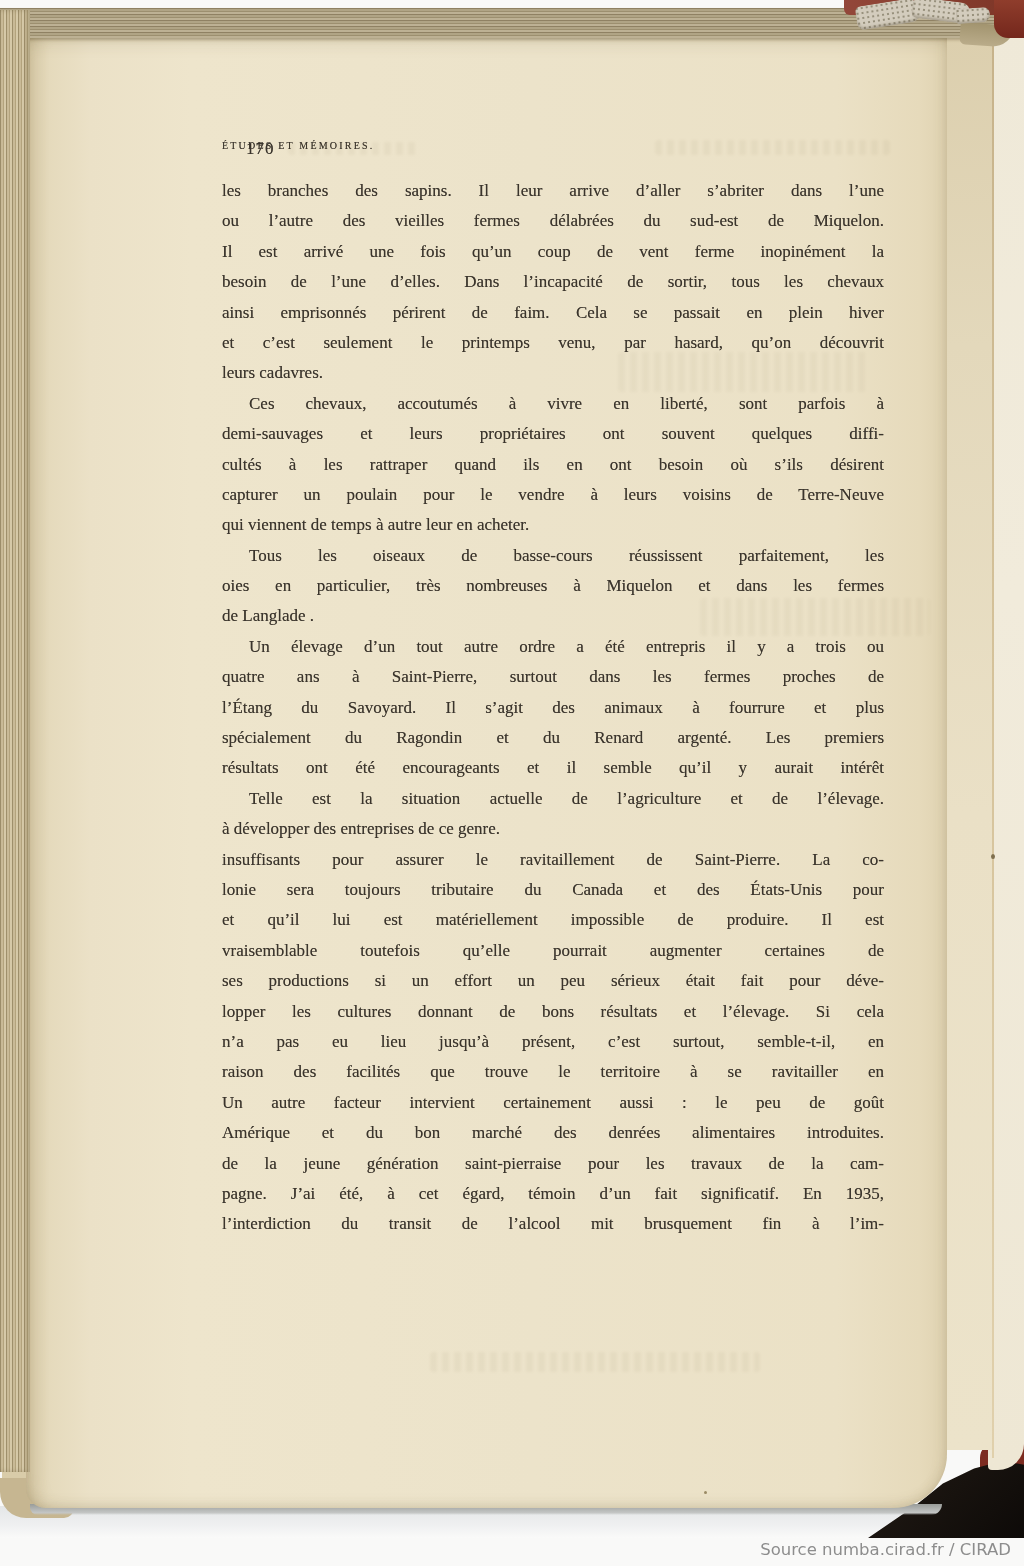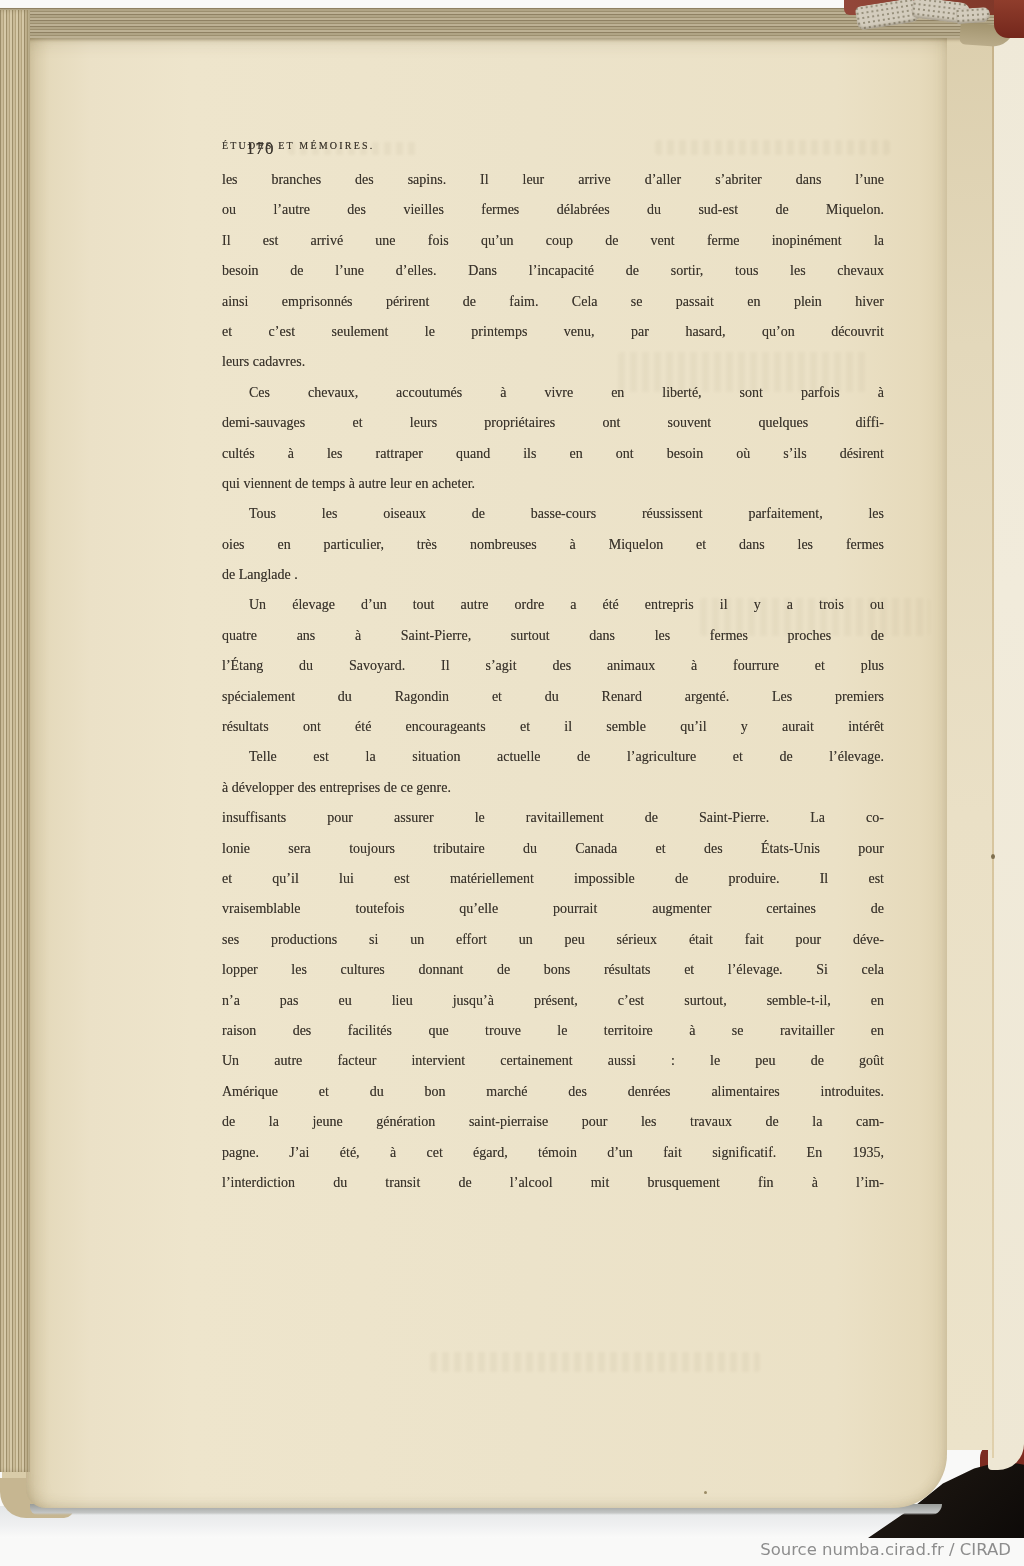--- a/index.html
+++ b/index.html
@@ -78,22 +78,22 @@
 
   
   .header-row{position:absolute;left:222px;top:139px;width:662px;height:26px;
               color:var(--ink,#3a342c);}
   .page-number{position:absolute;left:0;top:0;font-size:17px;letter-spacing:1px;
               text-shadow:0 0 .5px rgba(58,52,44,.6);margin-left:24px;}
   .running-header{position:absolute;left:0;top:1px;width:100%;text-align:left;
               font-size:10px;letter-spacing:2.2px;
               text-shadow:0 0 .5px rgba(58,52,44,.6);}
 
-  #text-block{position:absolute;left:222px;top:165px;width:662px;color:var(--ink,#3a342c);
-              font-size:14px;}
+  #text-block{position:absolute;left:222px;top:176px;width:662px;color:var(--ink,#3a342c);
+              font-size:17px;}
   .line{height:30.4px;line-height:30.4px;overflow:hidden;white-space:nowrap0;
         text-align:justify;text-align-last:justify;
         text-shadow:0 0 .5px rgba(58,52,44,.55);}
   .line.last{text-align-last:left;}
   .line.indent{text-indent:27px;}
 
   
   .smudge{position:absolute;border-radius:4px;opacity:.085;filter:blur(1.6px);
           background:repeating-linear-gradient(90deg,rgba(96,78,42,.55) 0 7px,transparent 7px 12px);}
   .sm1{left:655px;top:140px;width:235px;height:15px;}
@@ -143,20 +143,21 @@
       <div class="line">les branches des sapins. Il leur arrive d’aller s’abriter dans l’une</div>
       <div class="line">ou l’autre des vieilles fermes délabrées du sud-est de Miquelon.</div>
       <div class="line">Il est arrivé une fois qu’un coup de vent ferme inopinément la</div>
       <div class="line">besoin de l’une d’elles. Dans l’incapacité de sortir, tous les chevaux</div>
       <div class="line">ainsi emprisonnés périrent de faim. Cela se passait en plein hiver</div>
       <div class="line">et c’est seulement le printemps venu, par hasard, qu’on découvrit</div>
       <div class="line last">leurs cadavres.</div>
       <div class="line indent">Ces chevaux, accoutumés à vivre en liberté, sont parfois à</div>
       <div class="line">demi-sauvages et leurs propriétaires ont souvent quelques diffi-</div>
       <div class="line">cultés à les rattraper quand ils en ont besoin où s’ils désirent</div>
+      <div class="line">capturer un poulain pour le vendre à leurs voisins de Terre-Neuve</div>
       <div class="line last">qui viennent de temps à autre leur en acheter.</div>
       <div class="line indent">Tous les oiseaux de basse-cours réussissent parfaitement, les</div>
       <div class="line">oies en particulier, très nombreuses à Miquelon et dans les fermes</div>
       <div class="line last">de Langlade .</div>
       <div class="line indent">Un élevage d’un tout autre ordre a été entrepris il y a trois ou</div>
       <div class="line">quatre ans à Saint-Pierre, surtout dans les fermes proches de</div>
       <div class="line">l’Étang du Savoyard. Il s’agit des animaux à fourrure et plus</div>
       <div class="line">spécialement du Ragondin et du Renard argenté. Les premiers</div>
       <div class="line">résultats ont été encourageants et il semble qu’il y aurait intérêt</div>
       <div class="line indent">Telle est la situation actuelle de l’agriculture et de l’élevage.</div>

